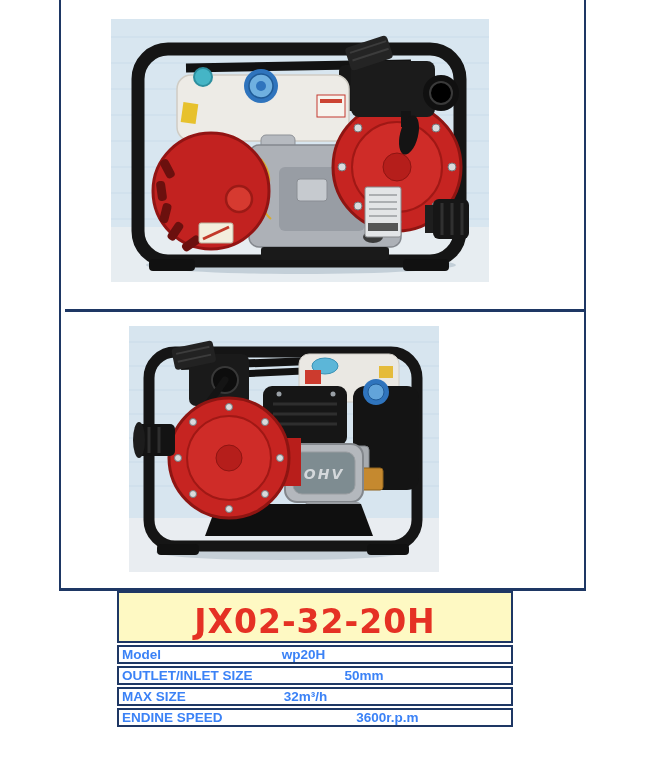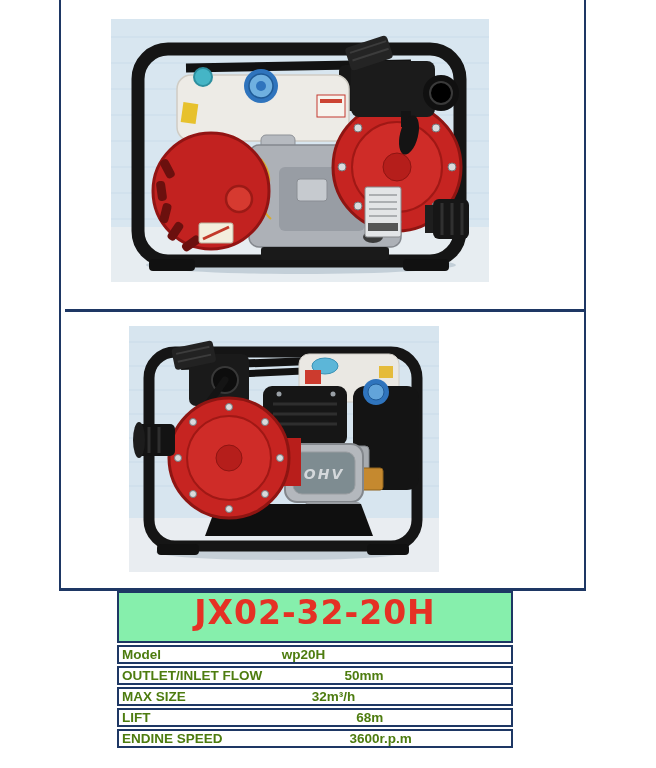--- a/index.html
+++ b/index.html
@@ -18,36 +18,36 @@
   .section-bottom{top:312px;bottom:0;}
   figure{margin:0;}
   .photo-front{position:absolute;left:46px;top:19px;width:378px;height:263px;}
   .photo-rear{position:absolute;left:64px;top:14px;width:310px;height:246px;}
   .photo-front svg,.photo-rear svg{display:block;width:100%;height:100%;}
 
   
   .spec-block{position:absolute;left:117px;top:591px;width:396px;}
   .title-box{
     border:2px solid #1e3764;height:48px;
-    display:flex;align-items:flex-start;justify-content:center;background:#86efac;
+    display:flex;align-items:flex-end;justify-content:center;background:#fef9c3;
   }
   .product-title{
     margin:0;font-family:"DejaVu Sans",sans-serif;font-weight:bold;
     font-size:33px;color:#e53124;letter-spacing:1px;white-space:nowrap;
   }
   .spec-row{
     position:relative;border:2px solid #1e3764;margin-top:2px;height:15px;
-    background:#fff;font-size:13.5px;font-weight:bold;color:#4d7c0f;line-height:15px;
+    background:#fff;font-size:13.5px;font-weight:bold;color:#3b82f6;line-height:15px;
   }
   .spec-row .label{position:absolute;left:3px;top:0;white-space:nowrap;}
   .spec-row .value{position:absolute;top:0;white-space:nowrap;}
   
   .spec-row:nth-child(2) .value{left:41.5%;}
   .spec-row:nth-child(3) .value{left:57.5%;text-align:center;}
-  .spec-row:nth-child(4) .value{left:42%;margin-left:28px;}
+  .spec-row:nth-child(4) .value{left:42%;}
   .spec-row:nth-child(5) .value{left:60.5%;}
   .spec-row:nth-child(6) .value{left:58.8%;}
   .spec-row:nth-child(7) .value{left:42.3%;}
 </style>
 </head>
 <body>
 
 <div class="doc-frame">
 
   <div class="photo-section section-top">
@@ -239,28 +239,24 @@
 <div class="spec-block">
   <div class="title-box">
     <h1 class="product-title">JX02-32-20H</h1>
   </div>
 
   <div class="spec-row">
     <span class="label">Model</span>
     <span class="value">wp20H</span>
   </div>
   <div class="spec-row">
-    <span class="label">OUTLET/INLET FLOW</span>
+    <span class="label">OUTLET/INLET SIZE</span>
     <span class="value">50mm</span>
   </div>
   <div class="spec-row">
     <span class="label">MAX SIZE</span>
     <span class="value">32m³/h</span>
   </div>
   <div class="spec-row">
-    <span class="label">LIFT</span>
-    <span class="value">68m</span>
-  </div>
-  <div class="spec-row">
     <span class="label">ENDINE SPEED</span>
     <span class="value">3600r.p.m</span>
   </div>
 </div>
 
 </body></html>

